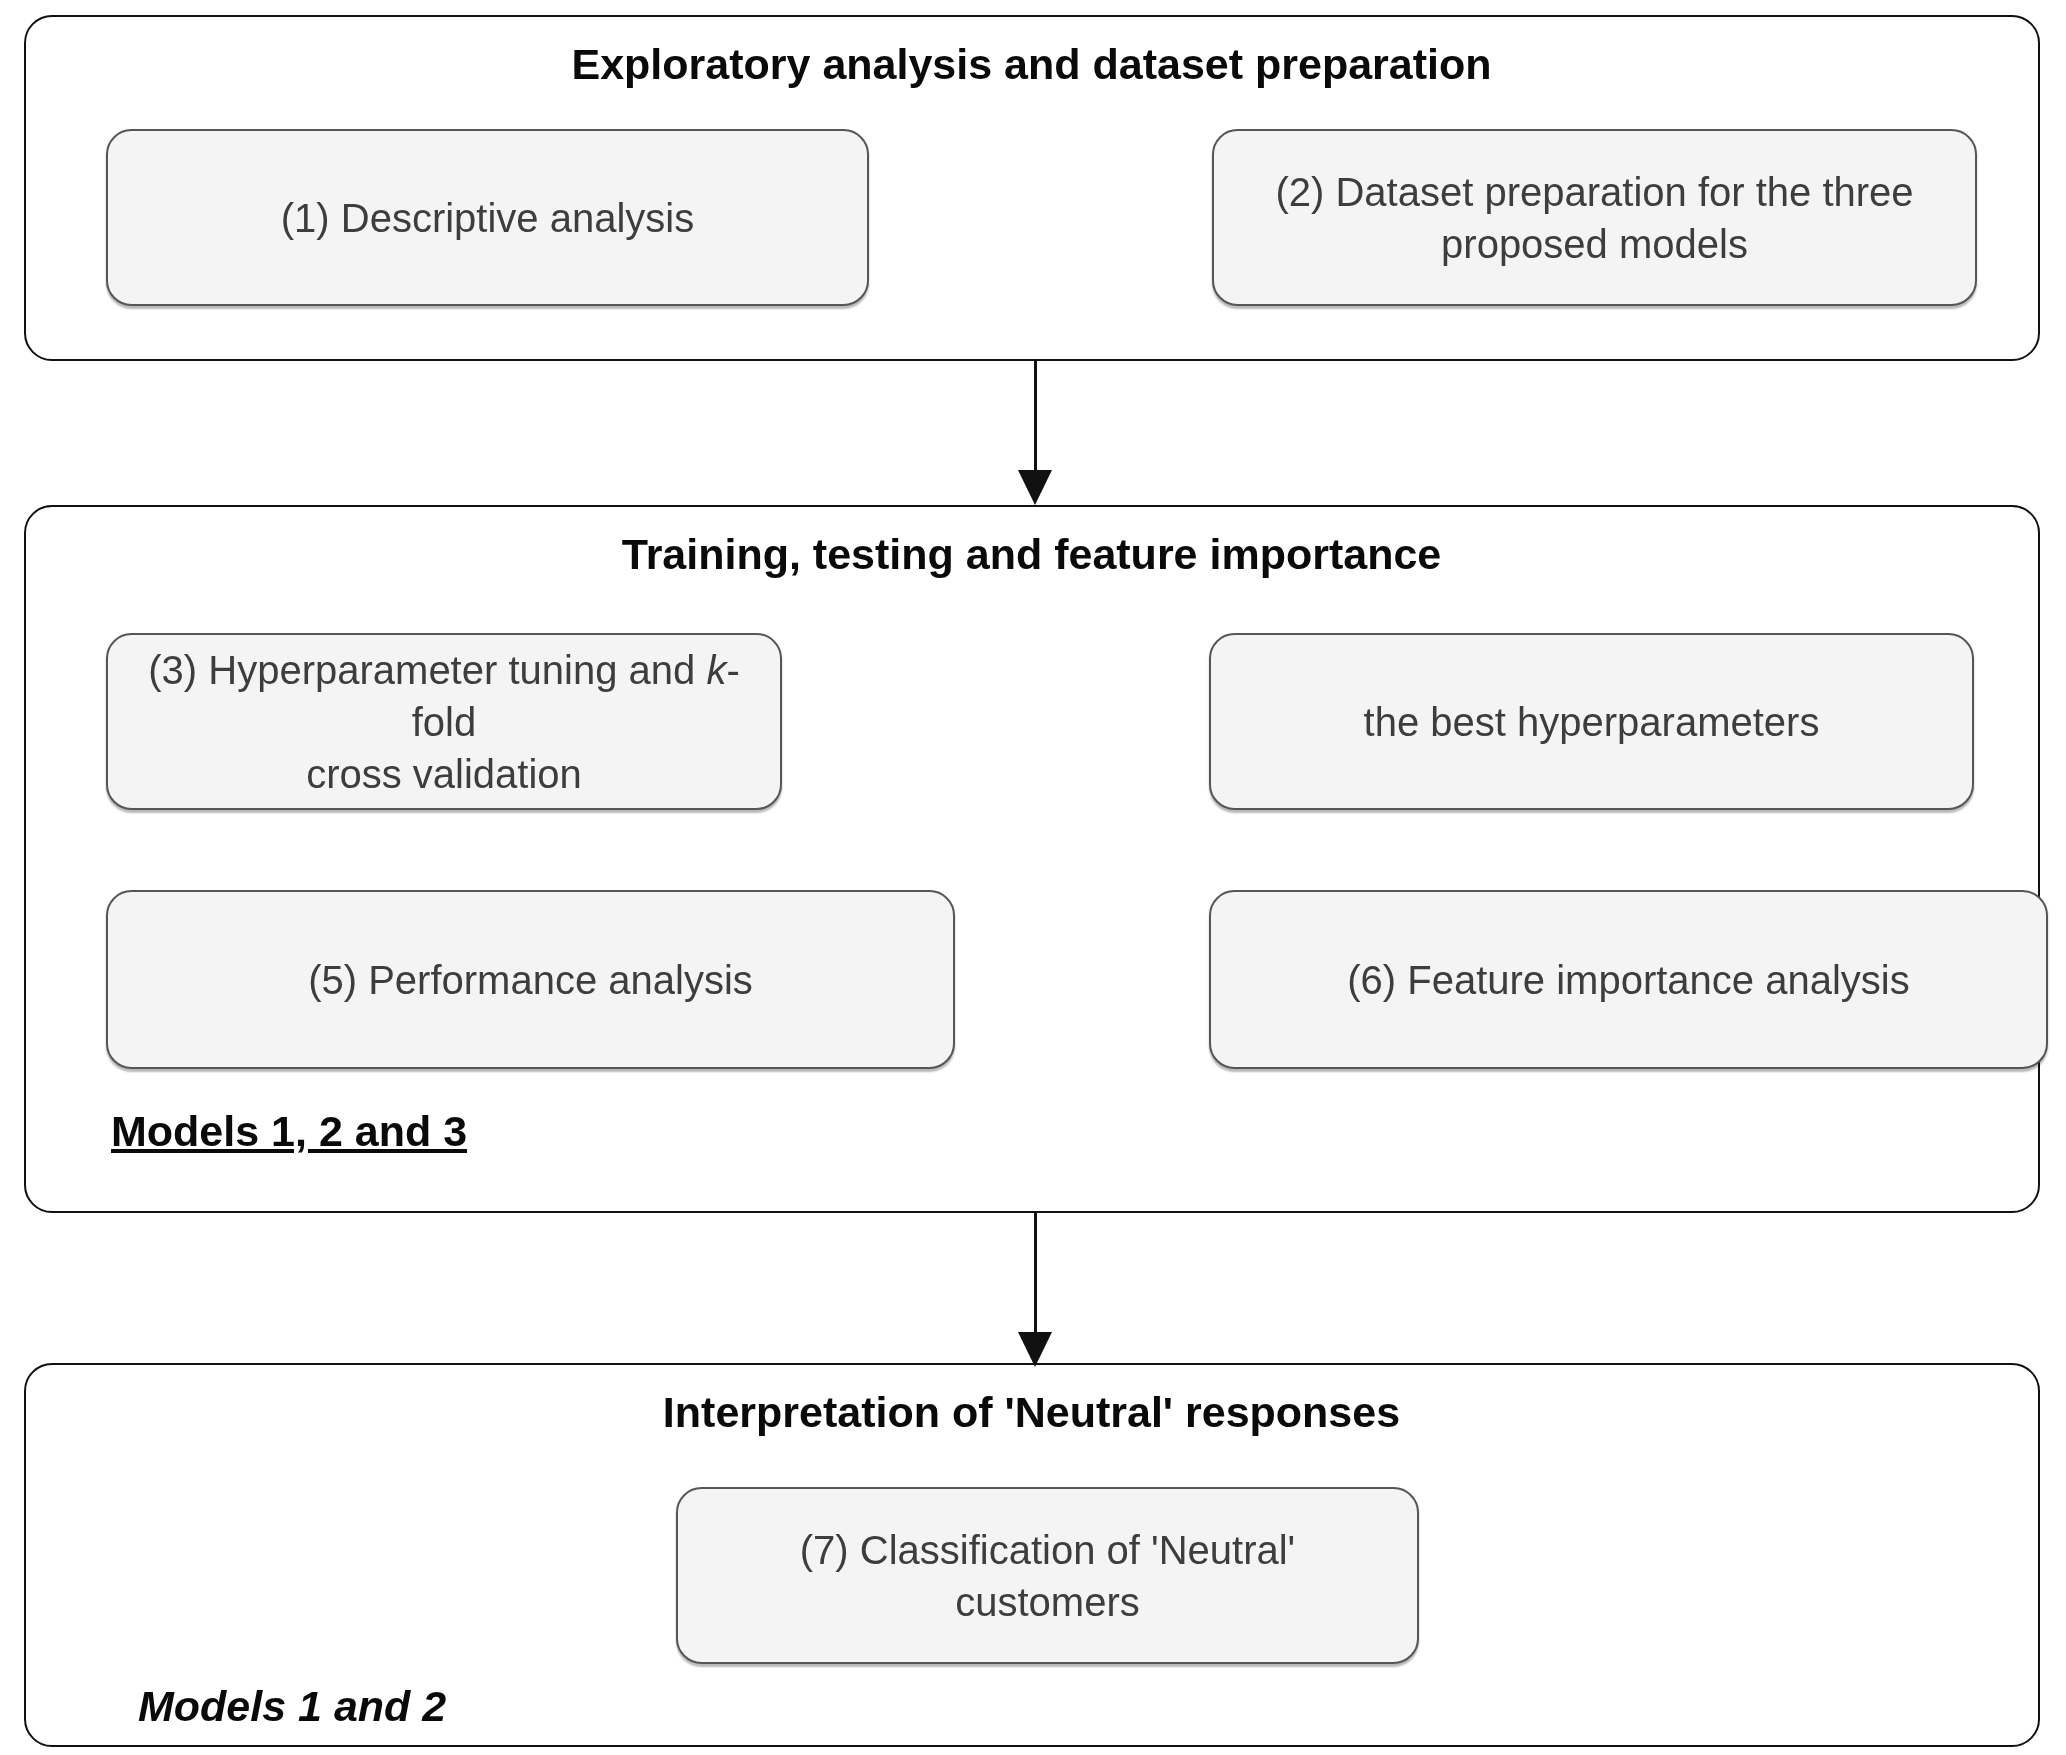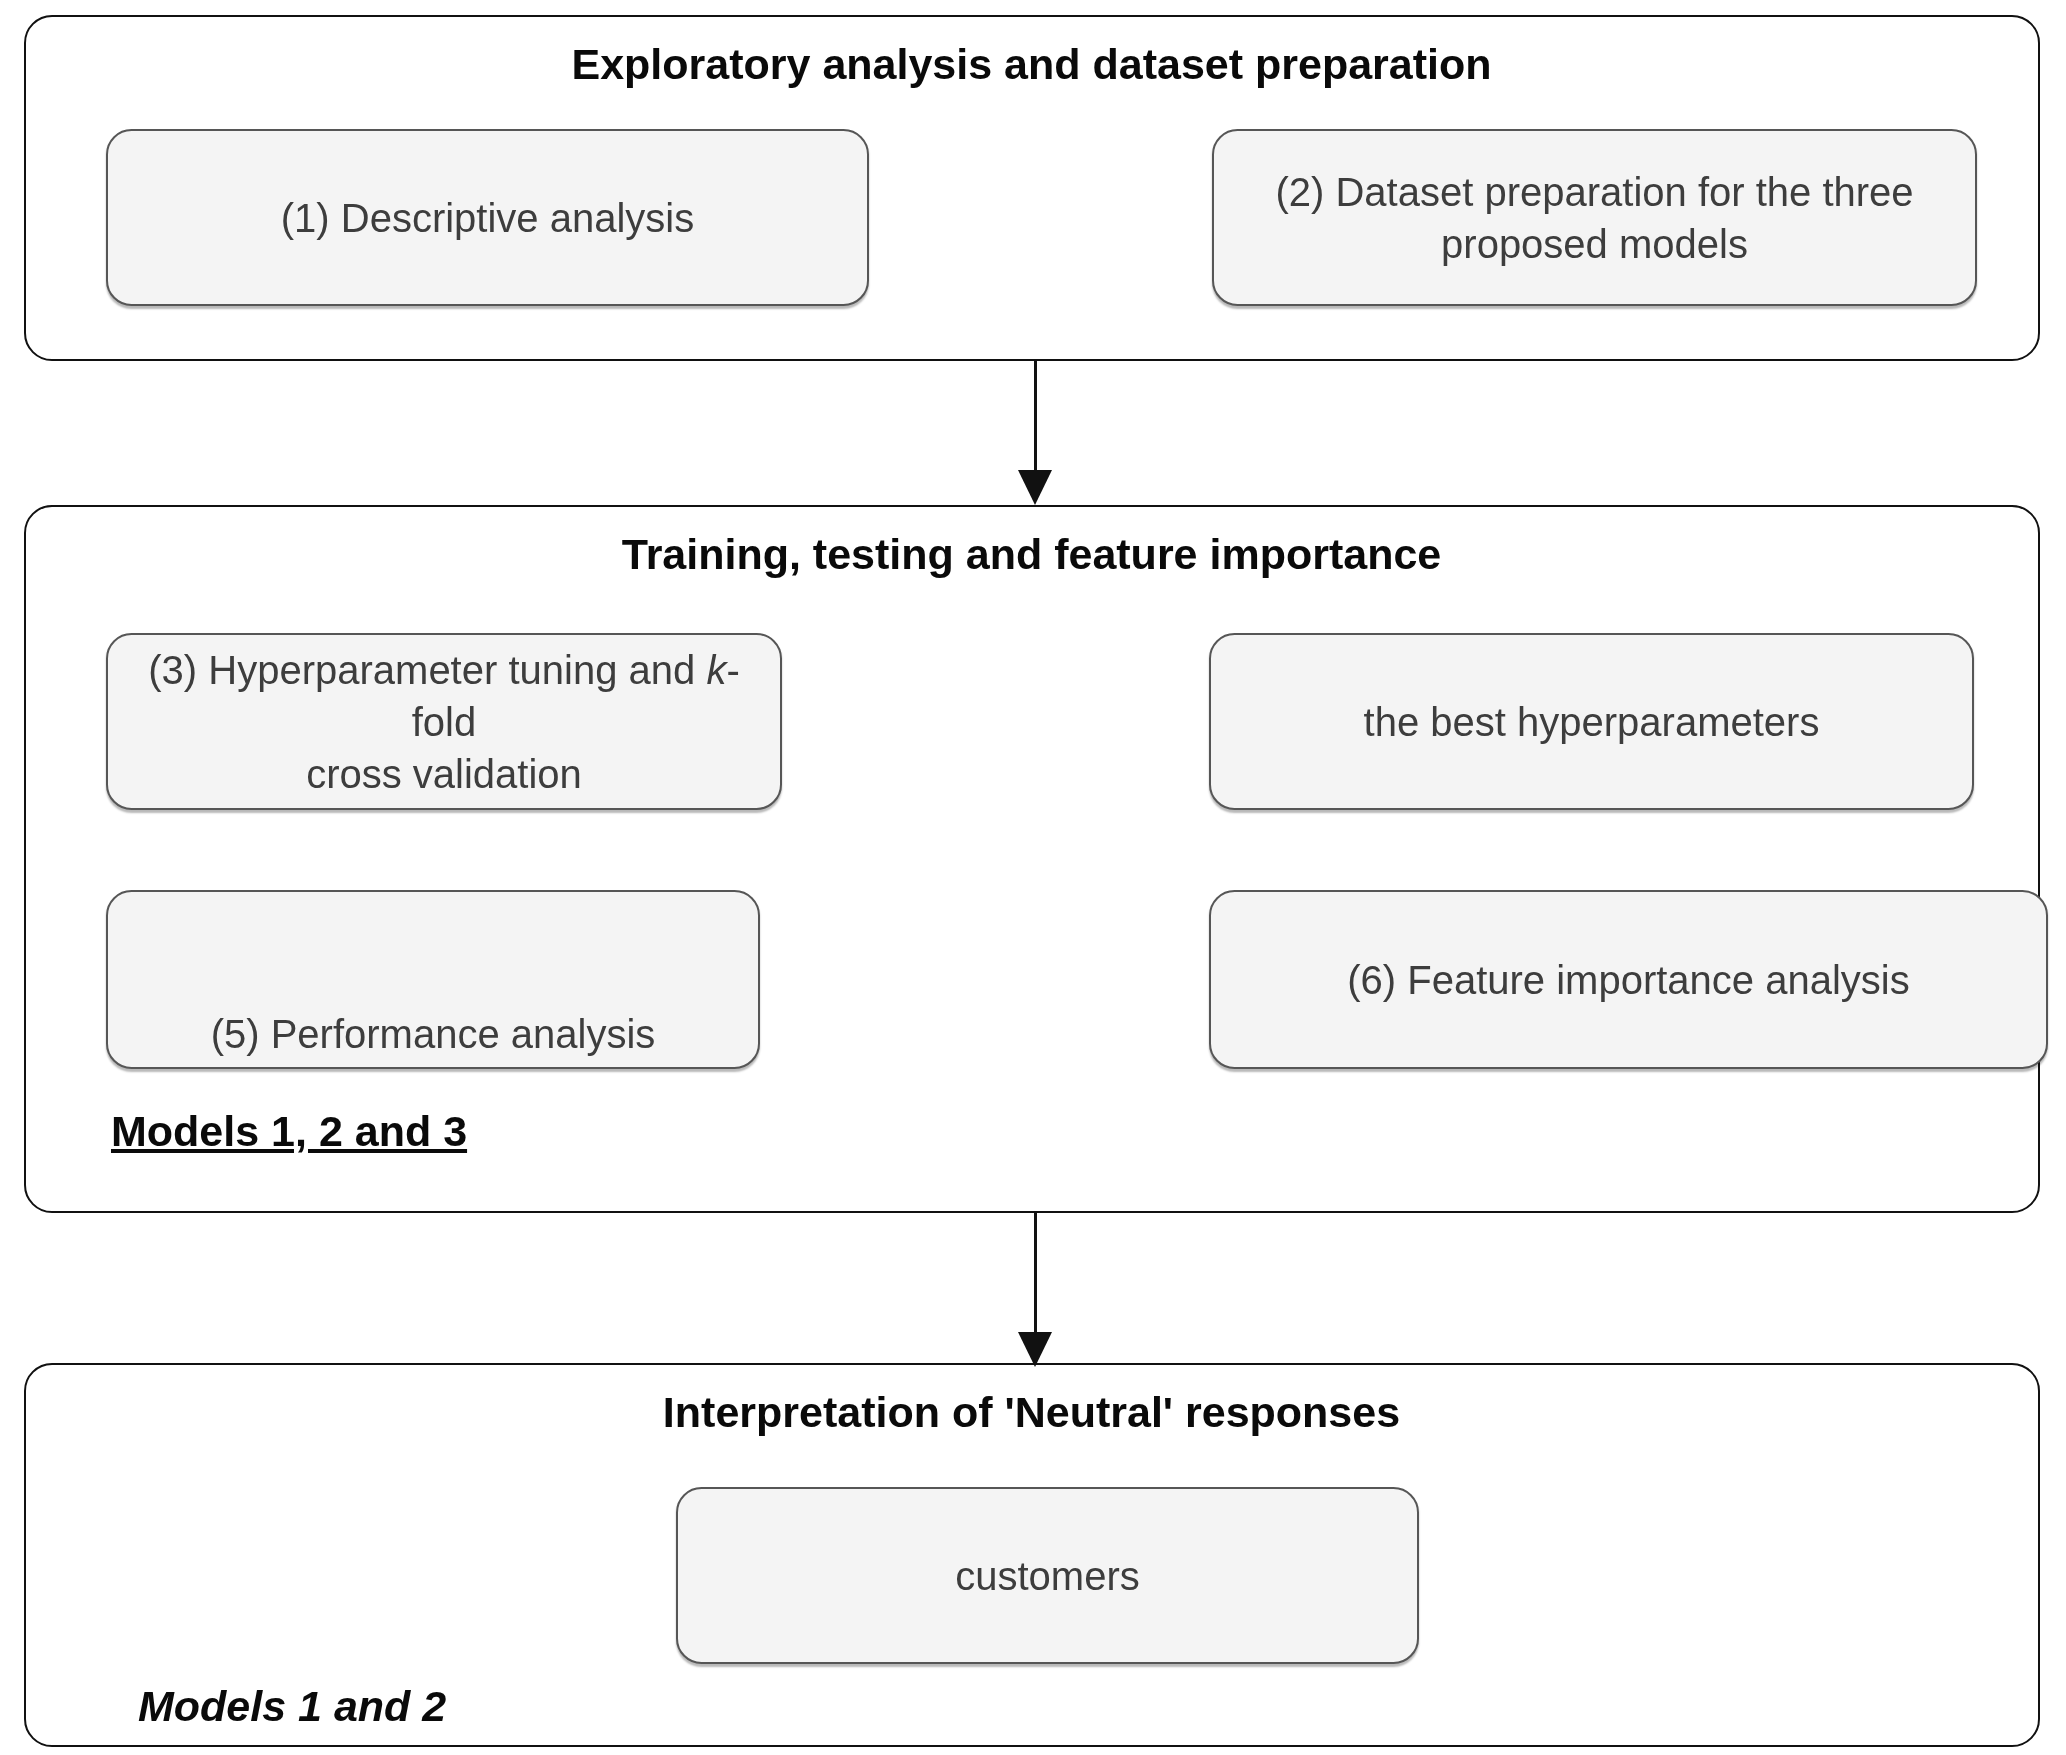--- a/index.html
+++ b/index.html
@@ -33,21 +33,21 @@
     padding:6.7px 19px;
     box-shadow:0 2.7px 2px rgba(0,0,0,0.28);
   }
   .node .line{display:block;}
   .it{font-style:italic;}
 
   #box-1{left:106px;top:129px;width:763px;height:177px;}
   #box-2{left:1212px;top:129px;width:765px;height:177px;}
   #box-3{left:106px;top:633px;width:676px;height:177px;}
   #box-4{left:1209px;top:633px;width:765px;height:177px;}
-  #box-5{left:106px;top:890px;width:654px;height:179px;justify-content:flex-end;}
+  #box-5{left:106px;top:890px;width:849px;height:179px;}
   #box-6{left:1209px;top:890px;width:839px;height:179px;}
   #box-7{left:676px;top:1487px;width:743px;height:177px;}
 
   .footer-label{
     position:absolute;font-weight:bold;font-size:43px;color:#0a0a0a;
   }
   #footer-2{left:111px;top:1107px;text-decoration:underline;}
   #footer-3{left:138px;top:1682px;font-style:italic;}
 
   .arrow-line{position:absolute;width:3.4px;background:#111111;}
@@ -99,20 +99,21 @@
 
   <div class="node" id="box-5">
     <span class="line">(5) Performance analysis</span>
   </div>
 
   <div class="node" id="box-6">
     <span class="line">(6) Feature importance analysis</span>
   </div>
 
   <div class="node" id="box-7">
+    <span class="line">(7) Classification of 'Neutral'</span>
     <span class="line">customers</span>
   </div>
 
   <div class="footer-label" id="footer-2">Models 1, 2 and 3</div>
   <div class="footer-label" id="footer-3">Models 1 and 2</div>
 
   <div class="arrow-line" id="arrow-1-line"></div>
   <div class="arrow-head" id="arrow-1-head"></div>
   <div class="arrow-line" id="arrow-2-line"></div>
   <div class="arrow-head" id="arrow-2-head"></div>

